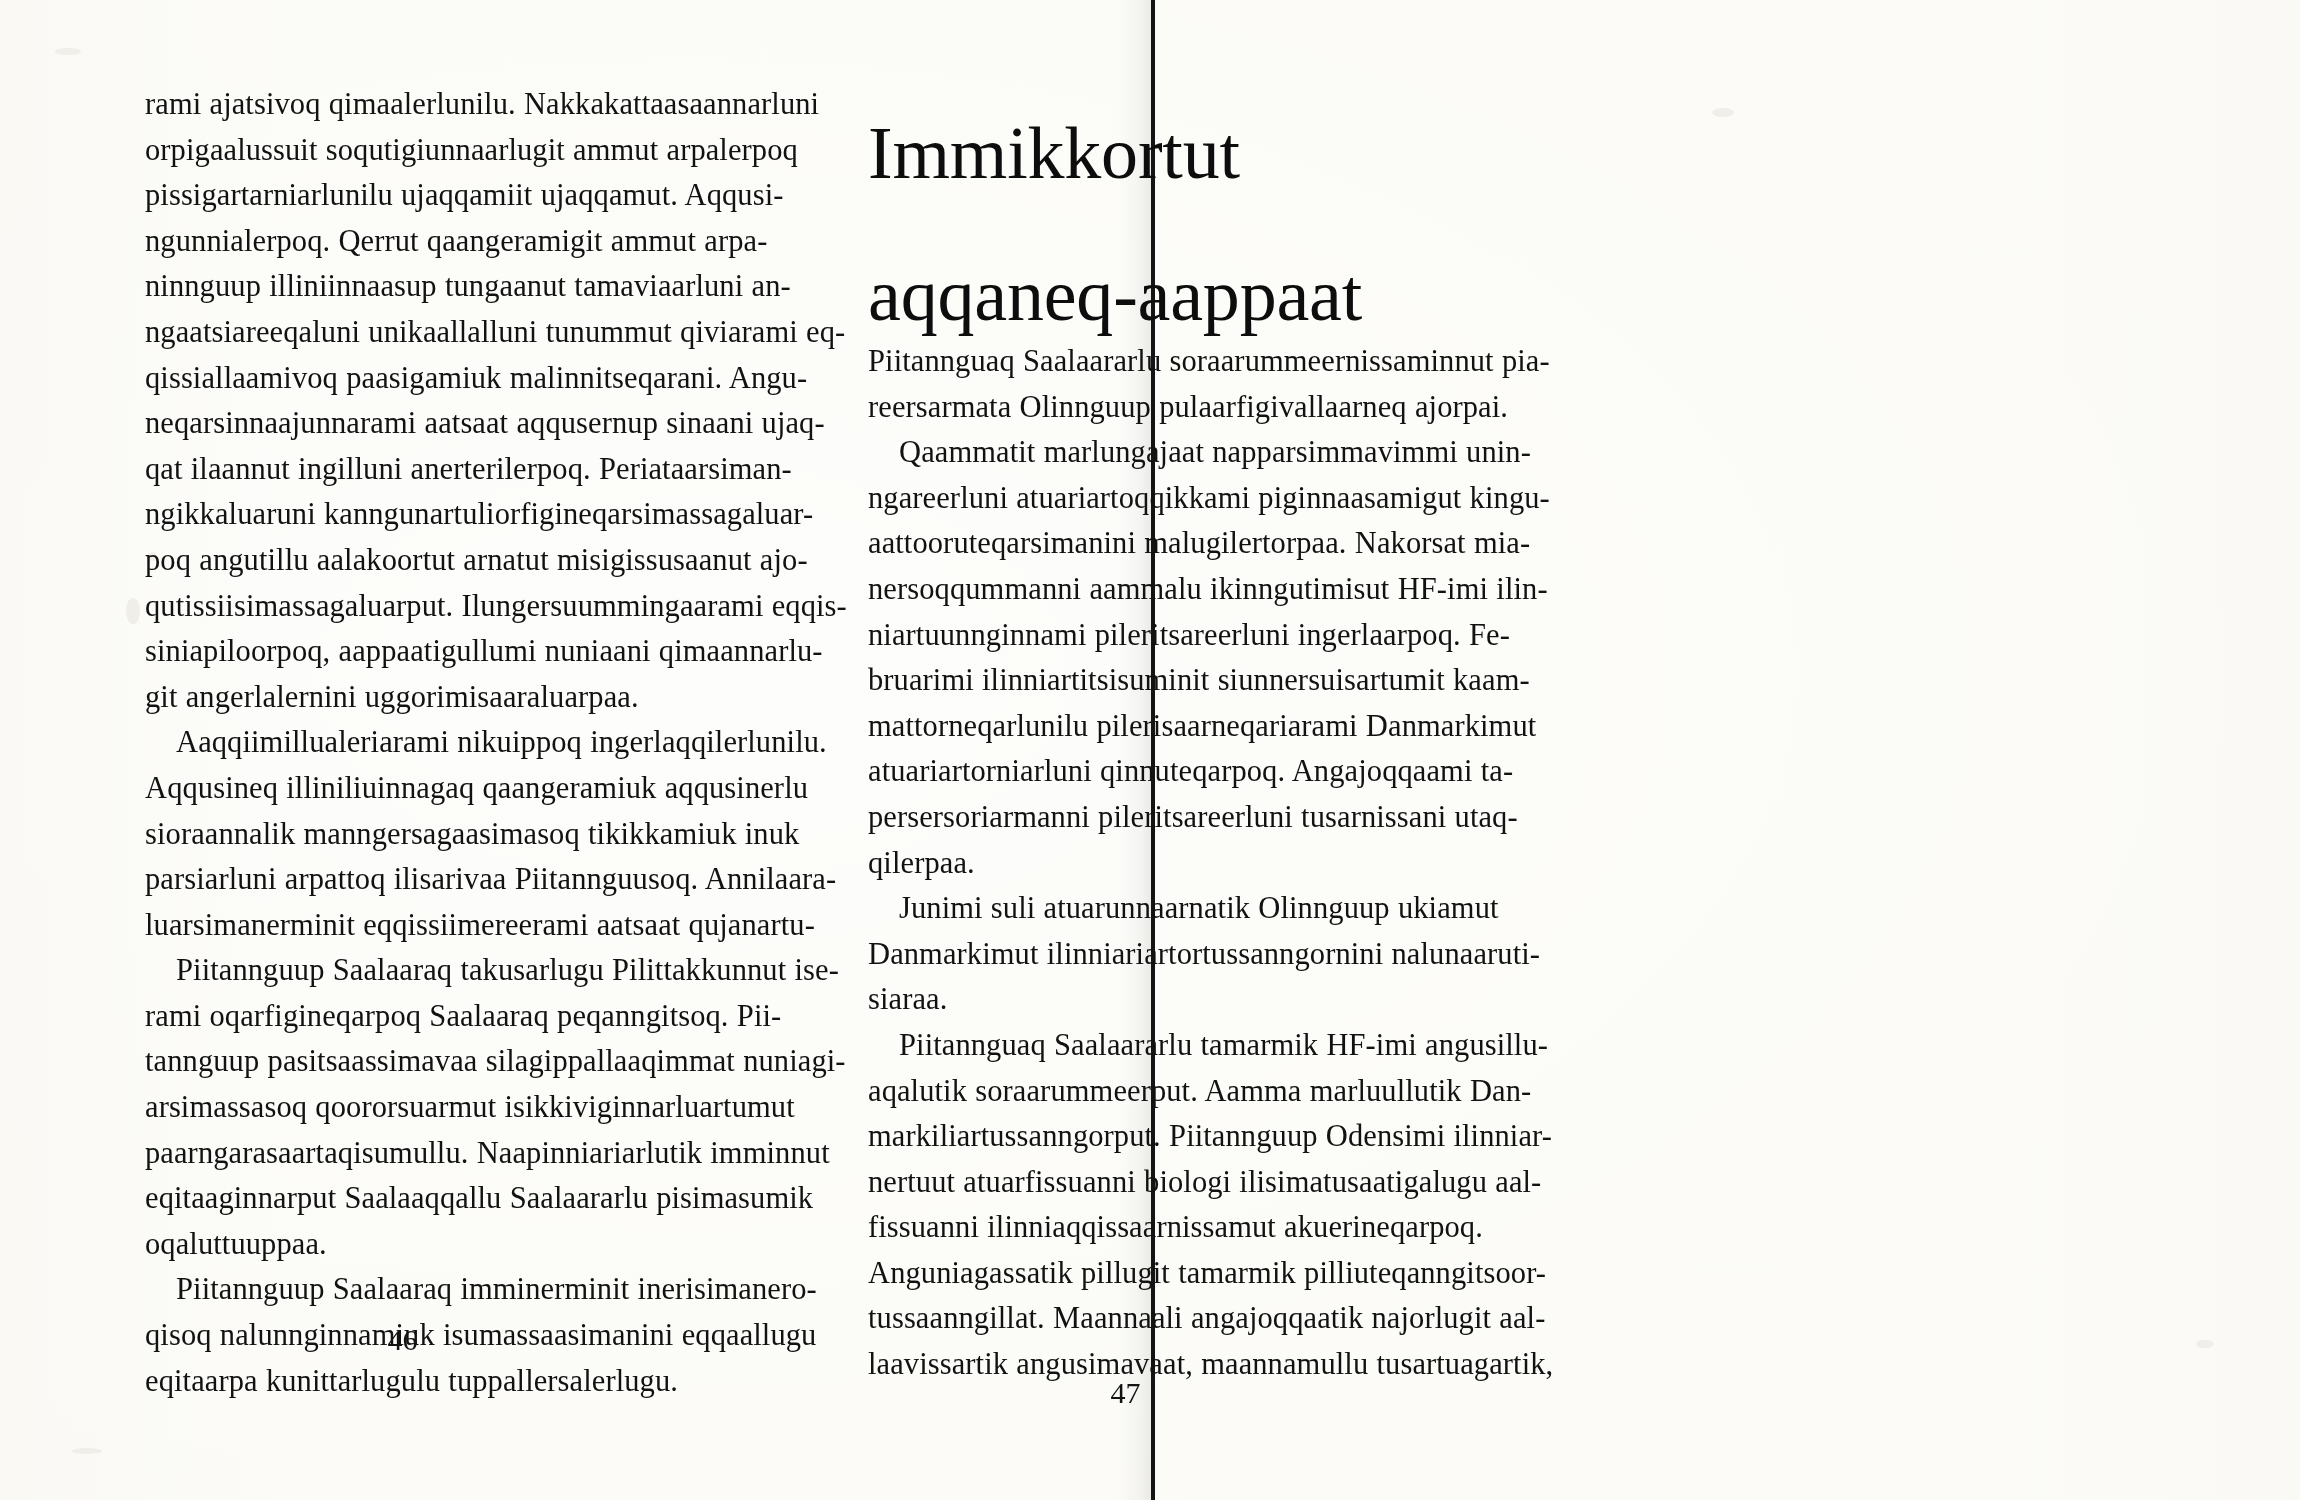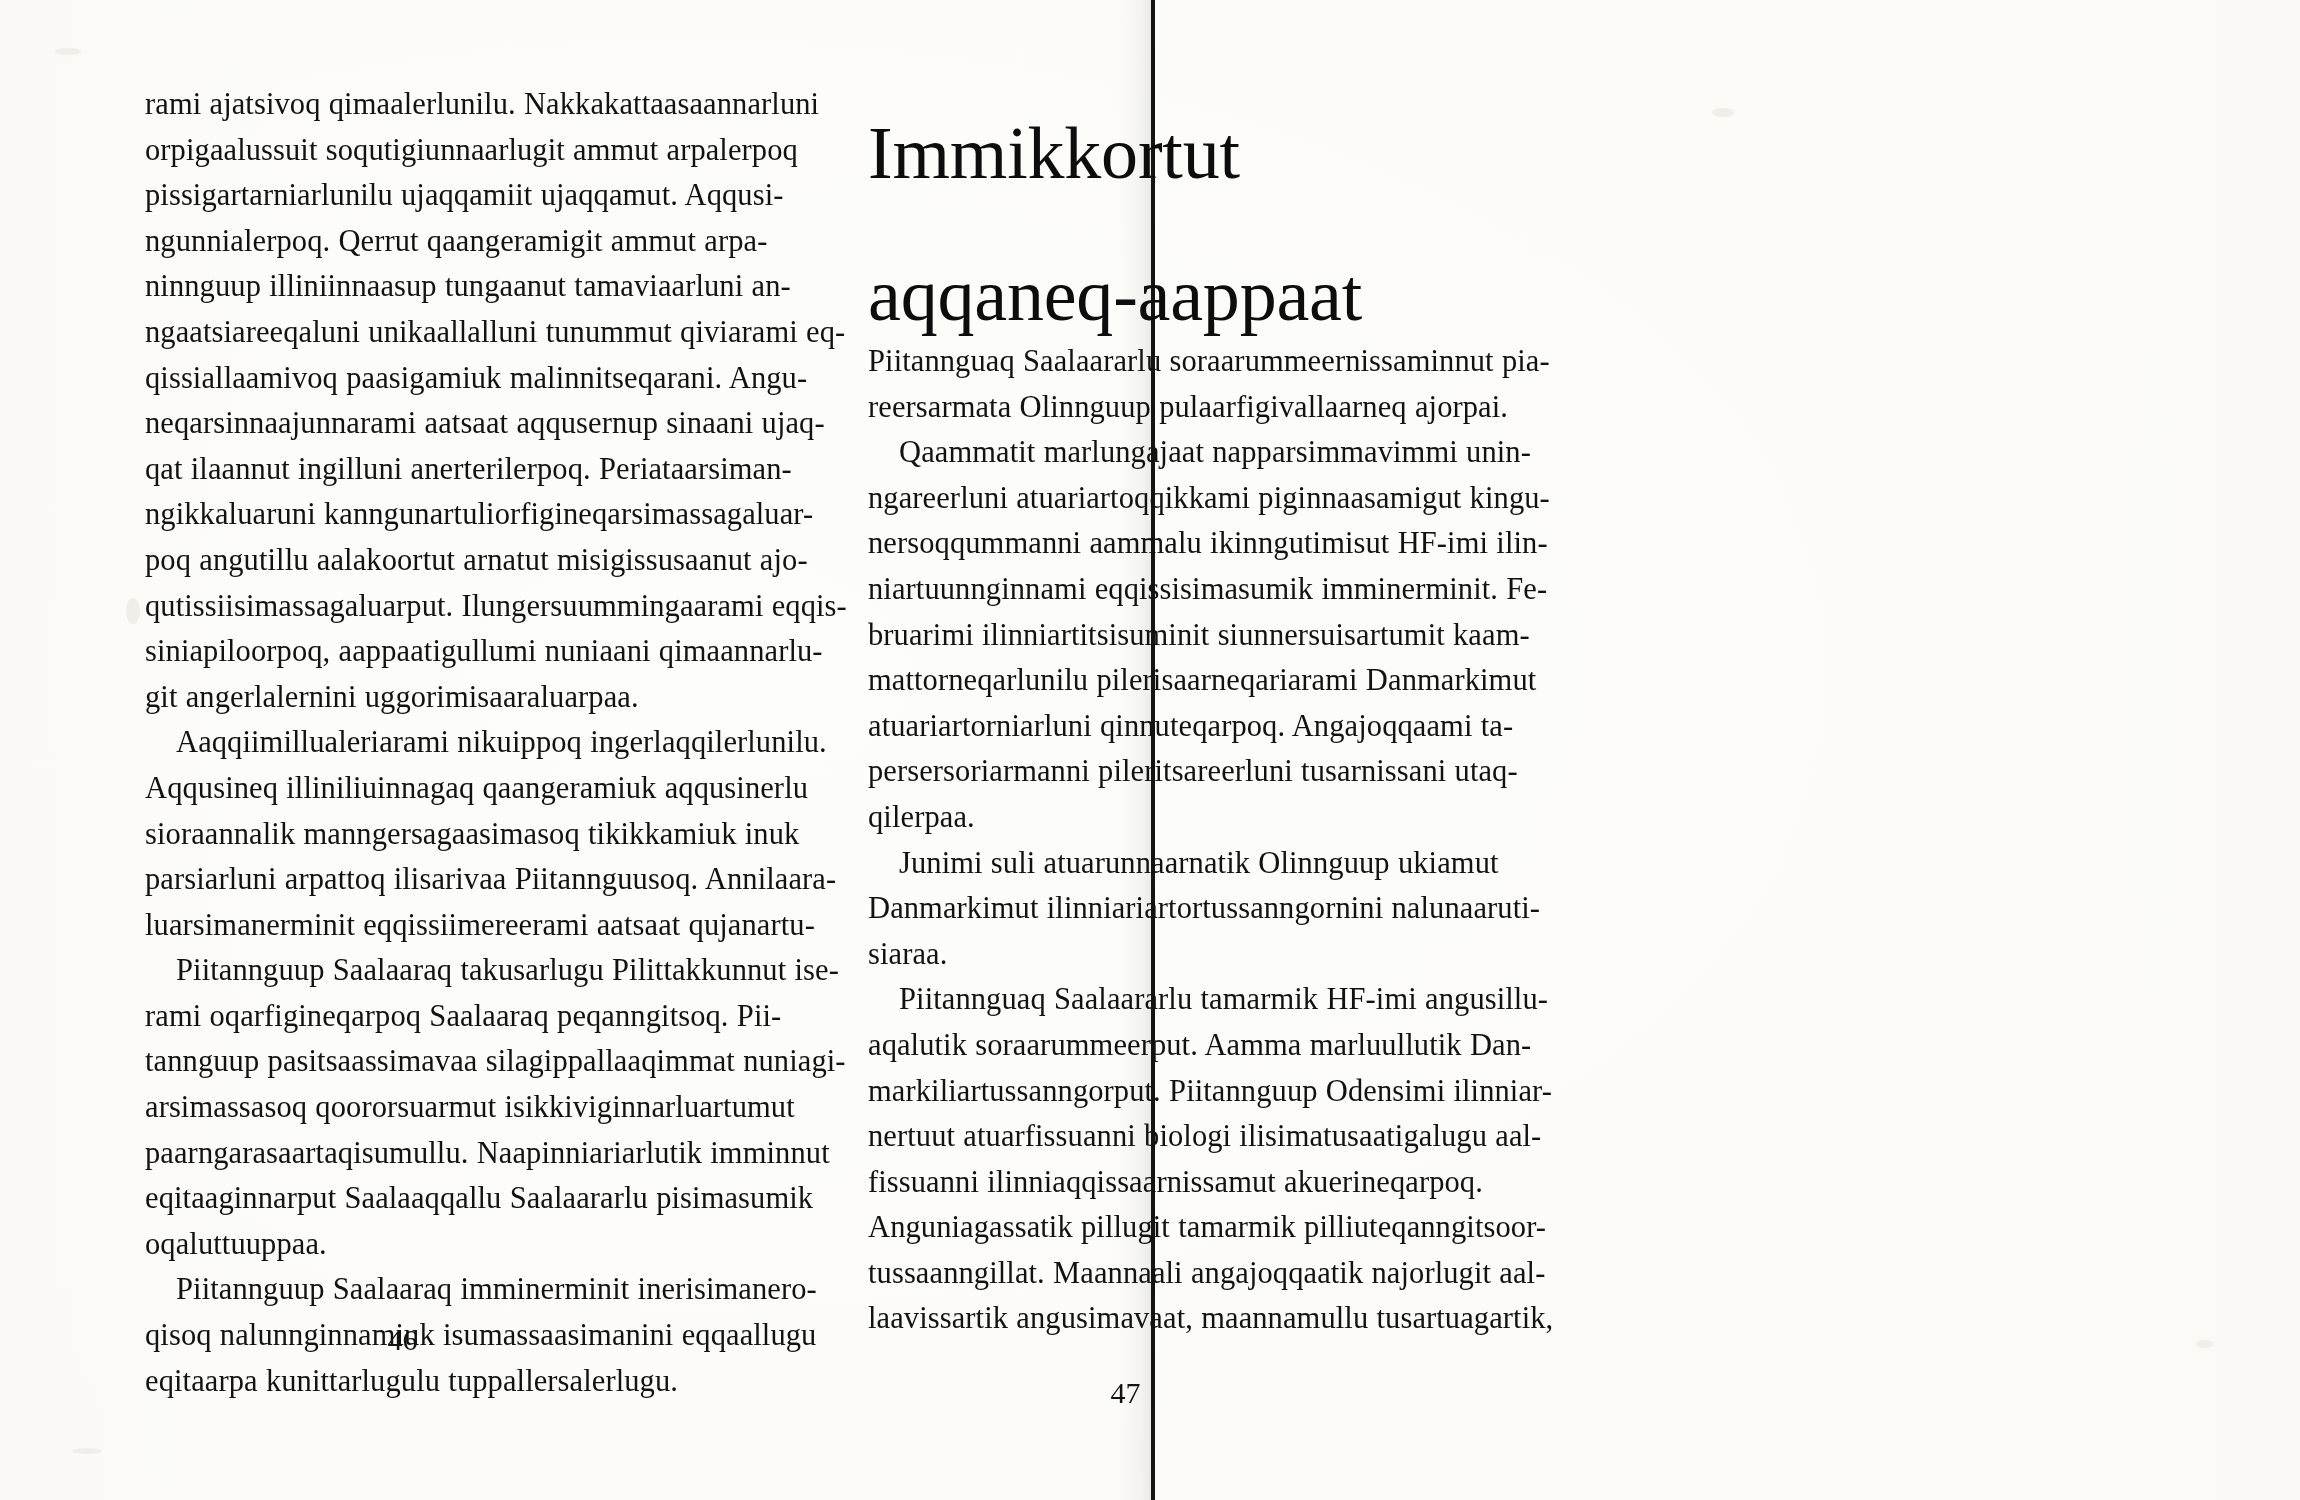--- a/index.html
+++ b/index.html
@@ -179,22 +179,23 @@
   <div class="chapter-title">
       <span class="ln">Immikkortut</span>
       <span class="ln">aqqaneq-aappaat</span>
     </div>
 
   <div class="text-block body-right">
       <span class="ln">Piitannguaq Saalaararlu soraarummeernissaminnut pia-</span>
       <span class="ln">reersarmata Olinnguup pulaarfigivallaarneq ajorpai.</span>
       <span class="ln indent">Qaammatit marlungajaat napparsimmavimmi unin-</span>
       <span class="ln">ngareerluni atuariartoqqikkami piginnaasamigut kingu-</span>
+      <span class="ln">aattooruteqarsimanini malugilertorpaa. Nakorsat mia-</span>
       <span class="ln">nersoqqummanni aammalu ikinngutimisut HF-imi ilin-</span>
-      <span class="ln">niartuunnginnami eqqissisimasumik imminerminit. Fe-</span>
+      <span class="ln">niartuunnginnami pileritsareerluni ingerlaarpoq. Fe-</span>
       <span class="ln">bruarimi ilinniartitsisuminit siunnersuisartumit kaam-</span>
       <span class="ln">mattorneqarlunilu pilerisaarneqariarami Danmarkimut</span>
       <span class="ln">atuariartorniarluni qinnuteqarpoq. Angajoqqaami ta-</span>
       <span class="ln">persersoriarmanni pileritsareerluni tusarnissani utaq-</span>
       <span class="ln">qilerpaa.</span>
       <span class="ln indent">Junimi suli atuarunnaarnatik Olinnguup ukiamut</span>
       <span class="ln">Danmarkimut ilinniariartortussanngornini nalunaaruti-</span>
       <span class="ln">siaraa.</span>
       <span class="ln indent">Piitannguaq Saalaararlu tamarmik HF-imi angusillu-</span>
       <span class="ln">aqalutik soraarummeerput. Aamma marluullutik Dan-</span>

